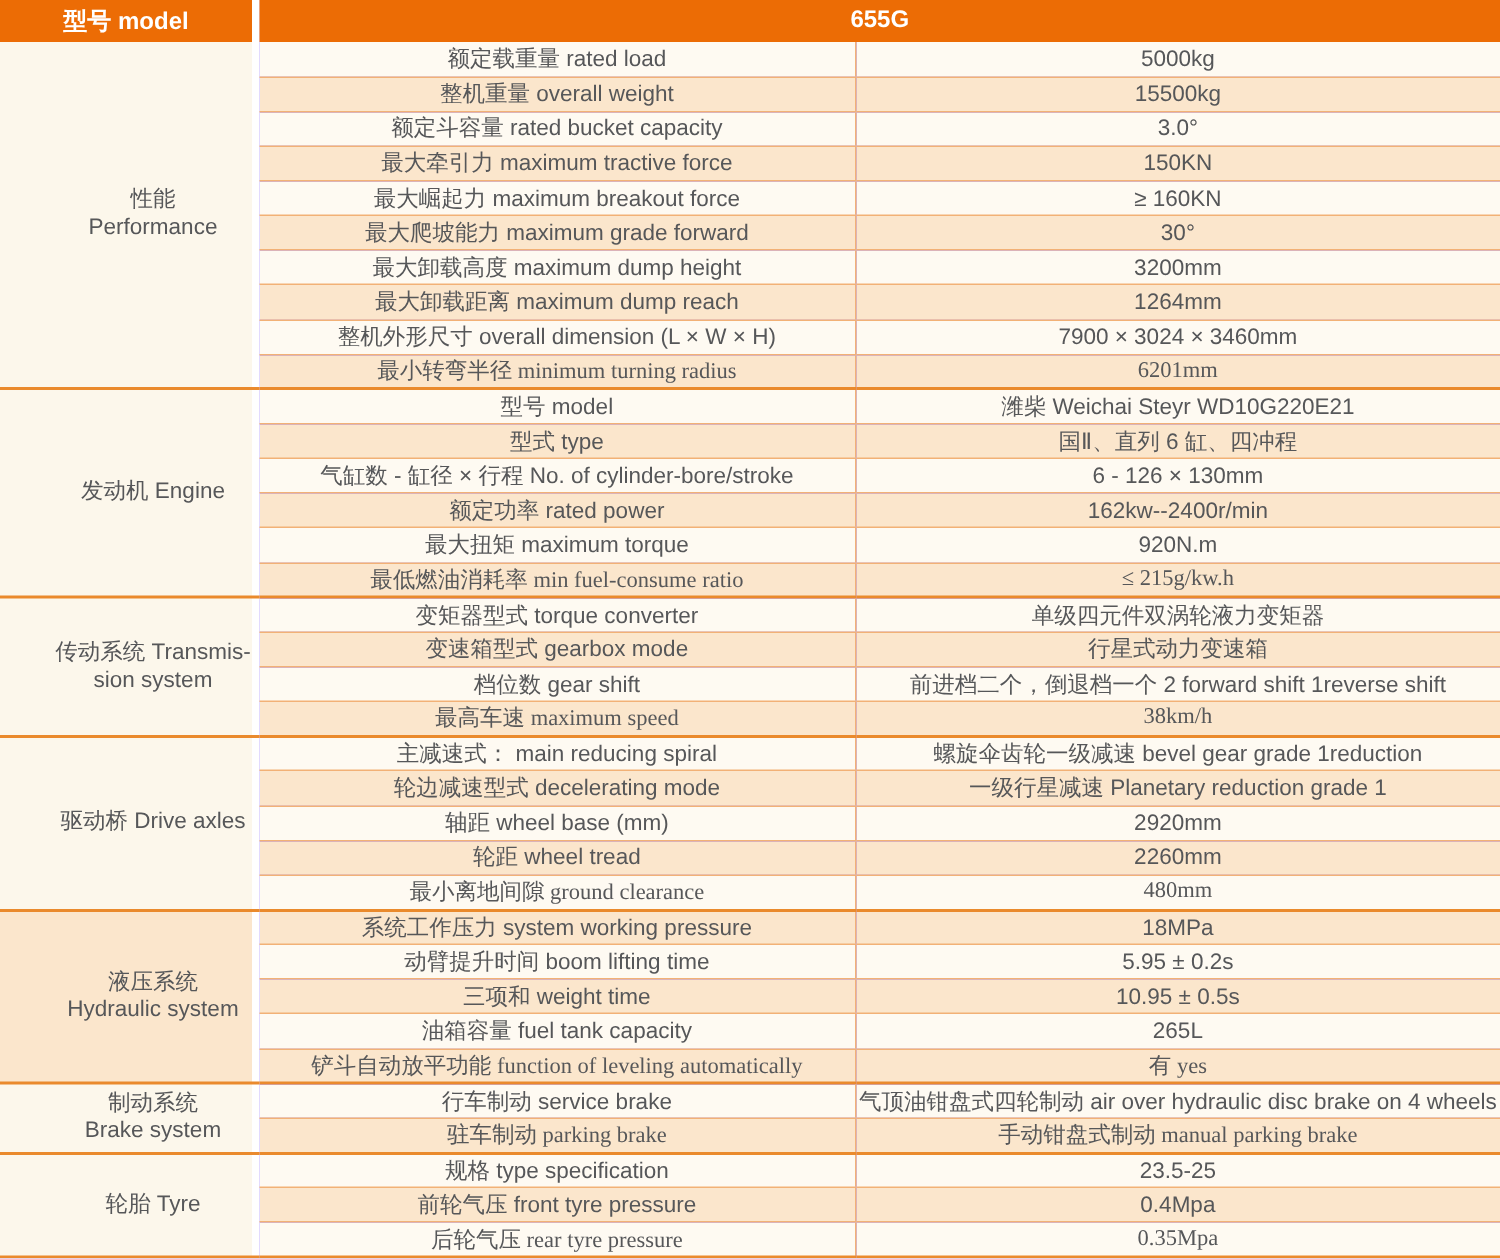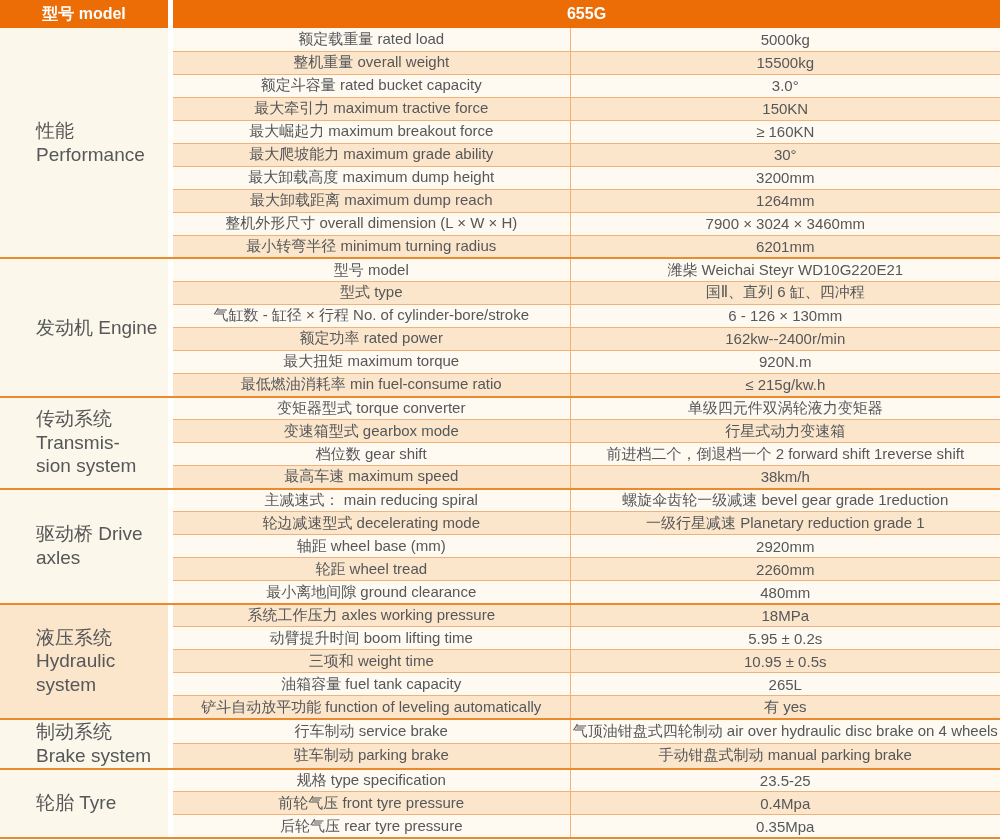--- a/index.html
+++ b/index.html
@@ -14,30 +14,30 @@
   html,body{margin:0;padding:0;background:#fff;}
   .page{width:1000px;height:839px;overflow:hidden;background:#c4b5fd;
         font-family:"Liberation Sans","DejaVu Sans",sans-serif;color:var(--txt);}
   table.spec{width:1000px;height:839px;border-collapse:collapse;table-layout:fixed;}
   thead tr{height:28px;}
   tbody tr{height:23px;}
   th.hdr{background:var(--orange);color:#fff;font-size:16px;font-weight:bold;
          text-align:center;vertical-align:middle;padding:0;}
   th.gap-hdr{background:#fff;padding:0;}
   td{padding:0;vertical-align:middle;}
-  td.cat{background:var(--leftbg);text-align:left;font-size:19px;line-height:1.25;
+  td.cat{background:var(--leftbg);text-align:center;font-size:15px;line-height:1.25;
          white-space:pre-line;border-bottom:2px solid var(--secline);padding-left:36px;}
   td.cat-peach{background:var(--peach);}
   td.gap{background:#fff;border-bottom:2px solid var(--secline);}
   td.param,td.value{text-align:center;font-size:15px;white-space:nowrap;
          overflow:hidden;border-bottom:1px solid var(--line);}
   td.value{border-left:1px solid var(--line);}
   td.row-light{background:var(--light);margin-top:34px;}
   td.row-peach{background:var(--peach);}
-  td.sec-end{border-bottom:2px solid var(--secline);}
+  td.sec-end{border-bottom:2px solid var(--secline);font-family:Liberation Serif, serif;}
 </style>
 </head>
 <body>
 
 <div class="page">
   <table class="spec">
     <colgroup>
       <col style="width:168px">
       <col style="width:5px">
       <col style="width:397px">
@@ -68,21 +68,21 @@
         </tr>
         <tr>
           <td class="param row-peach">最大牵引力 maximum tractive force</td>
           <td class="value row-peach">150KN</td>
         </tr>
         <tr>
           <td class="param row-light">最大崛起力 maximum breakout force</td>
           <td class="value row-light">≥ 160KN</td>
         </tr>
         <tr>
-          <td class="param row-peach">最大爬坡能力 maximum grade ability</td>
+          <td class="param row-peach">最大爬坡能力 maximum grade forward</td>
           <td class="value row-peach">30°</td>
         </tr>
         <tr>
           <td class="param row-light">最大卸载高度 maximum dump height</td>
           <td class="value row-light">3200mm</td>
         </tr>
         <tr>
           <td class="param row-peach">最大卸载距离 maximum dump reach</td>
           <td class="value row-peach">1264mm</td>
         </tr>
@@ -158,21 +158,21 @@
           <td class="value row-peach">2260mm</td>
         </tr>
         <tr>
           <td class="param row-light sec-end">最小离地间隙 ground clearance</td>
           <td class="value row-light sec-end">480mm</td>
         </tr>
         <tr>
           <td class="cat cat-peach" rowspan="5">液压系统
 Hydraulic system</td>
           <td class="gap" rowspan="5"></td>
-          <td class="param row-peach">系统工作压力 axles working pressure</td>
+          <td class="param row-peach">系统工作压力 system working pressure</td>
           <td class="value row-peach">18MPa</td>
         </tr>
         <tr>
           <td class="param row-light">动臂提升时间 boom lifting time</td>
           <td class="value row-light">5.95 ± 0.2s</td>
         </tr>
         <tr>
           <td class="param row-peach">三项和 weight time</td>
           <td class="value row-peach">10.95 ± 0.5s</td>
         </tr>

